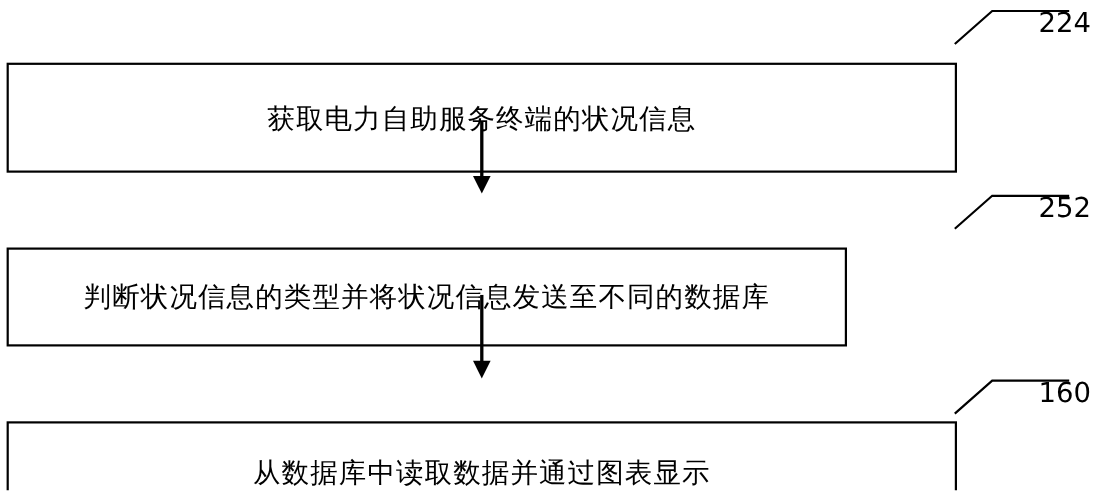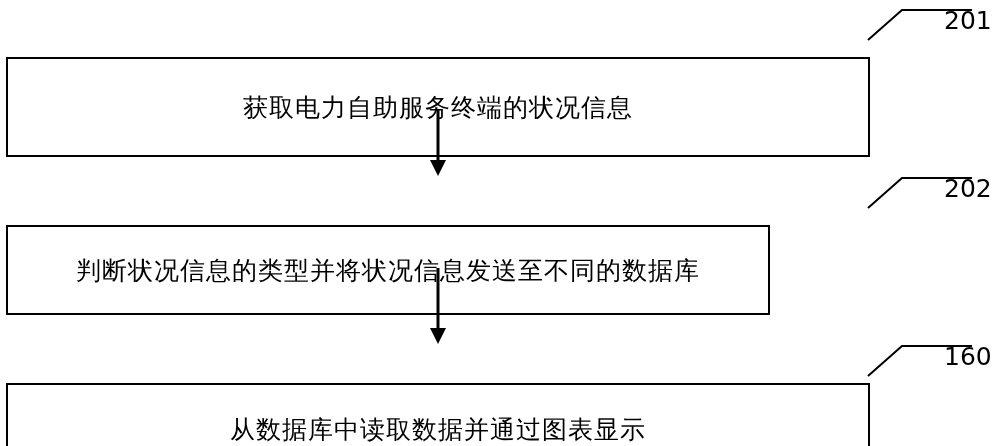--- a/index.html
+++ b/index.html
@@ -50,34 +50,34 @@
 <body>
 
 <div id="canvas">
 
   <div class="box" style="left:6px; top:10px; width:864px; height:100px;">
     <span class="box-label">获取电力自助服务终端的状况信息</span>
   </div>
   <svg class="leader" style="left:866px; top:4px;" width="110" height="40" viewBox="0 0 110 40">
     <path d="M2,36 L36,6 L106,6" fill="none" stroke="#000000" stroke-width="2"></path>
   </svg>
-  <div class="ref-num" style="left:944px; top:8px;">201</div>
+  <div class="ref-num" style="left:944px; top:8px;">224</div>
 
   <svg class="arrow-svg" style="left:424px; top:110px;" width="28" height="68" viewBox="0 0 28 68">
     <line x1="14" y1="0" x2="14" y2="54" stroke="#000000" stroke-width="3"></line>
     <polygon points="14,66 6,50 22,50" fill="#000000"></polygon>
   </svg>
 
   <div class="box" style="left:6px; top:178px; width:764px; height:90px;font-family:Liberation Serif, serif;">
     <span class="box-label">判断状况信息的类型并将状况信息发送至不同的数据库</span>
   </div>
   <svg class="leader" style="left:866px; top:172px;" width="110" height="40" viewBox="0 0 110 40">
     <path d="M2,36 L36,6 L106,6" fill="none" stroke="#000000" stroke-width="2"></path>
   </svg>
-  <div class="ref-num" style="left:944px; top:176px;">202</div>
+  <div class="ref-num" style="left:944px; top:176px;">252</div>
 
   <svg class="arrow-svg" style="left:424px; top:268px;" width="28" height="78" viewBox="0 0 28 78">
     <line x1="14" y1="0" x2="14" y2="64" stroke="#000000" stroke-width="3"></line>
     <polygon points="14,76 6,60 22,60" fill="#000000"></polygon>
   </svg>
 
   <div class="box" style="left:6px; top:336px; width:864px; height:92px;">
     <span class="box-label">从数据库中读取数据并通过图表显示</span>
   </div>
   <svg class="leader" style="left:866px; top:340px;" width="110" height="40" viewBox="0 0 110 40">

